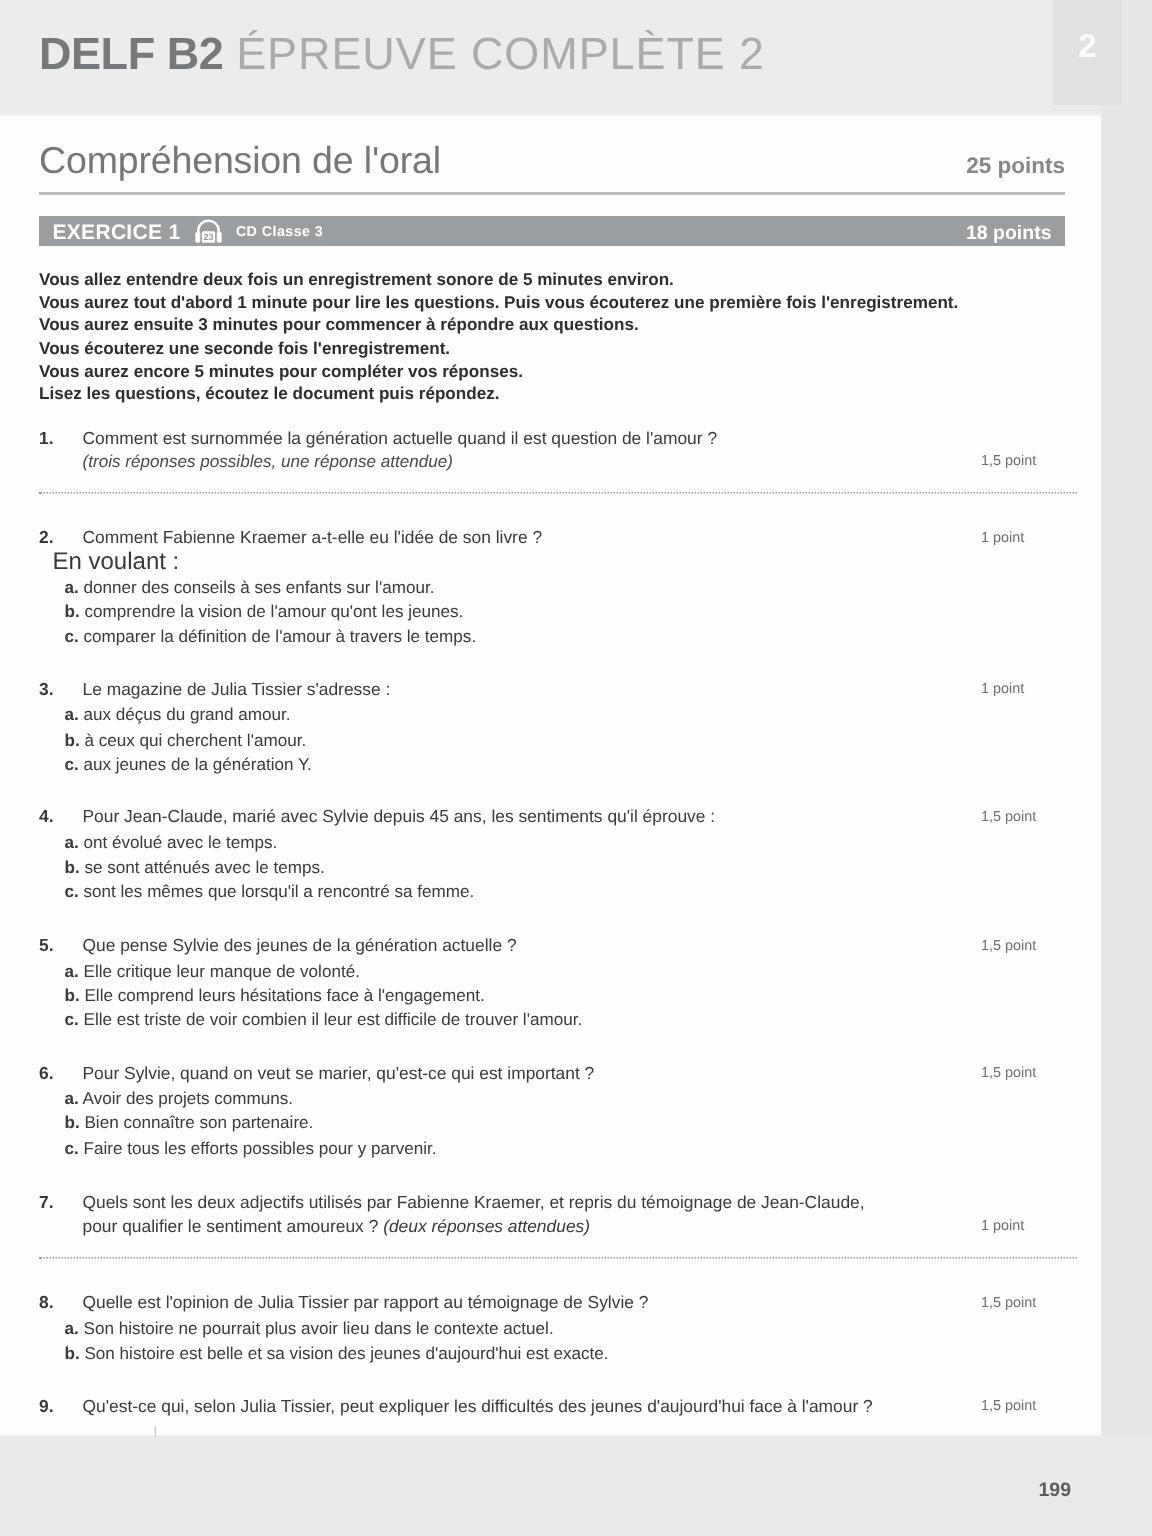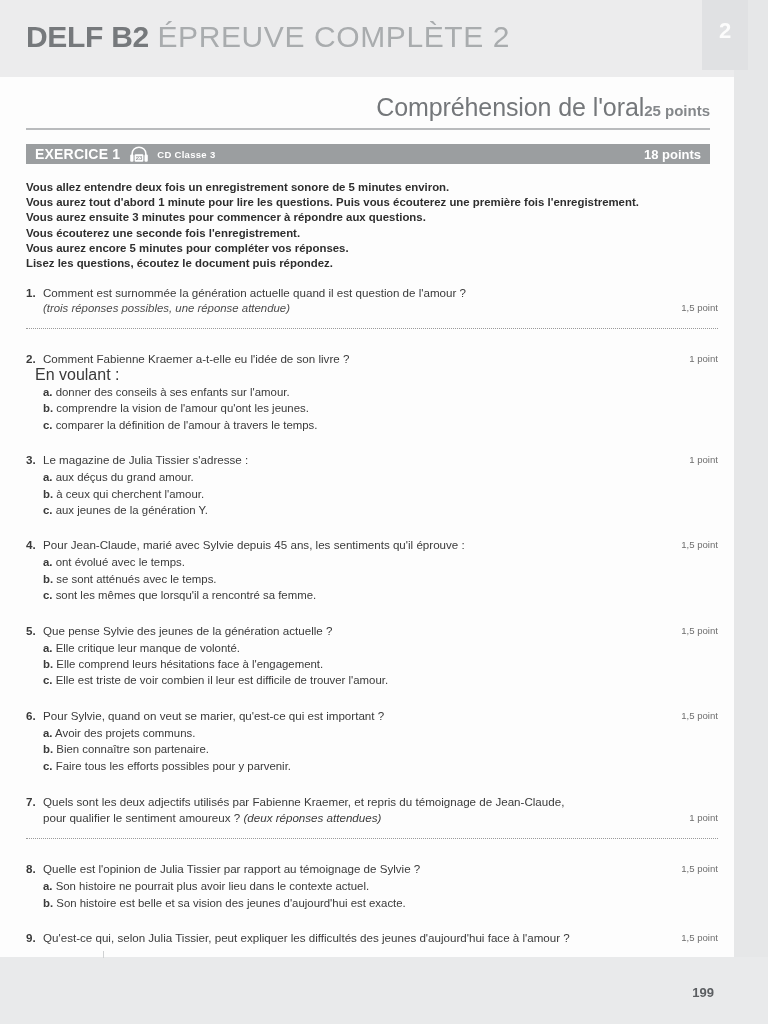--- a/index.html
+++ b/index.html
@@ -115,21 +115,21 @@
   }
 
   
   .section-head {
     position: absolute;
     left: 26px;
     top: 93px;
     width: 684px;
     display: flex;
     align-items: baseline;
-    justify-content: flex-end;
+    justify-content: space-between;
   }
   .section-title {
     font-size: 25px;
     color: #74777a;
     font-weight: normal;
     letter-spacing: -0.1px;
     white-space: nowrap;
   }
   .section-points {
     font-size: 15px;
@@ -214,20 +214,21 @@
     position: relative;
     margin-bottom: 14px;
   }
   .q-head {
     display: flex;
     align-items: flex-start;
   }
   .q-body {
     flex: 1 1 auto;
     min-width: 0;
+    margin-left: 12px;
   }
   .q-num {
     font-weight: bold;
     font-size: 11.6px;
     color: #3a3a3a;
     flex: 0 0 auto;
     width: 17px;
     line-height: 16px;
   }
   .q-text {
@@ -246,21 +247,21 @@
     color: #3a3a3a;
     line-height: 16px;
     padding-left: 9px;
   }
   .q-inline-italic {
     font-style: italic;
   }
   .q-points {
     flex: 0 0 auto;
     width: 64px;
-    text-align: right;
+    text-align: left;
     font-size: 9.6px;
     color: #6e6e6e;
     line-height: 16px;
     white-space: nowrap;
   }
   .q-points.low {
     align-self: flex-end;
   }
   .options {
     margin-top: 1px;

